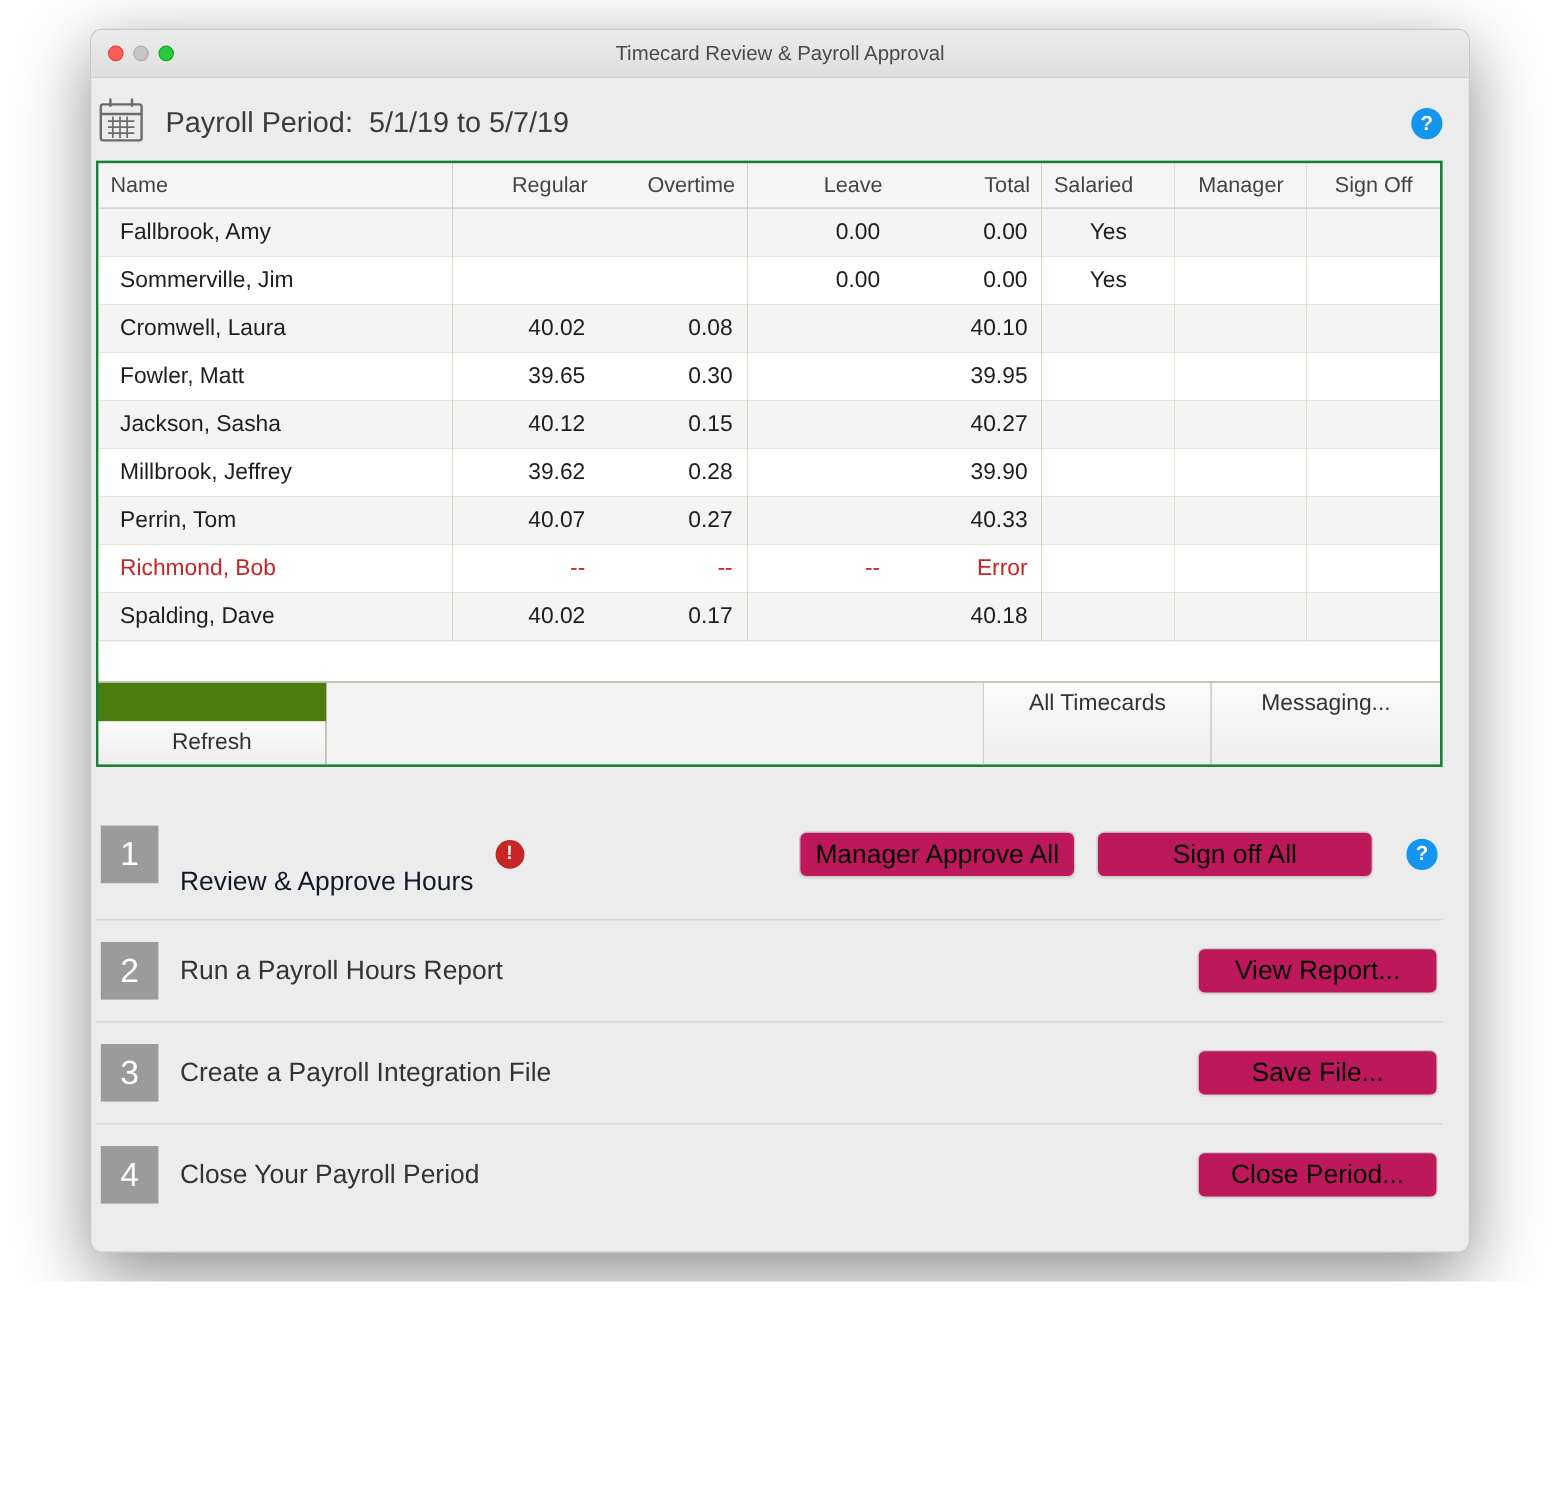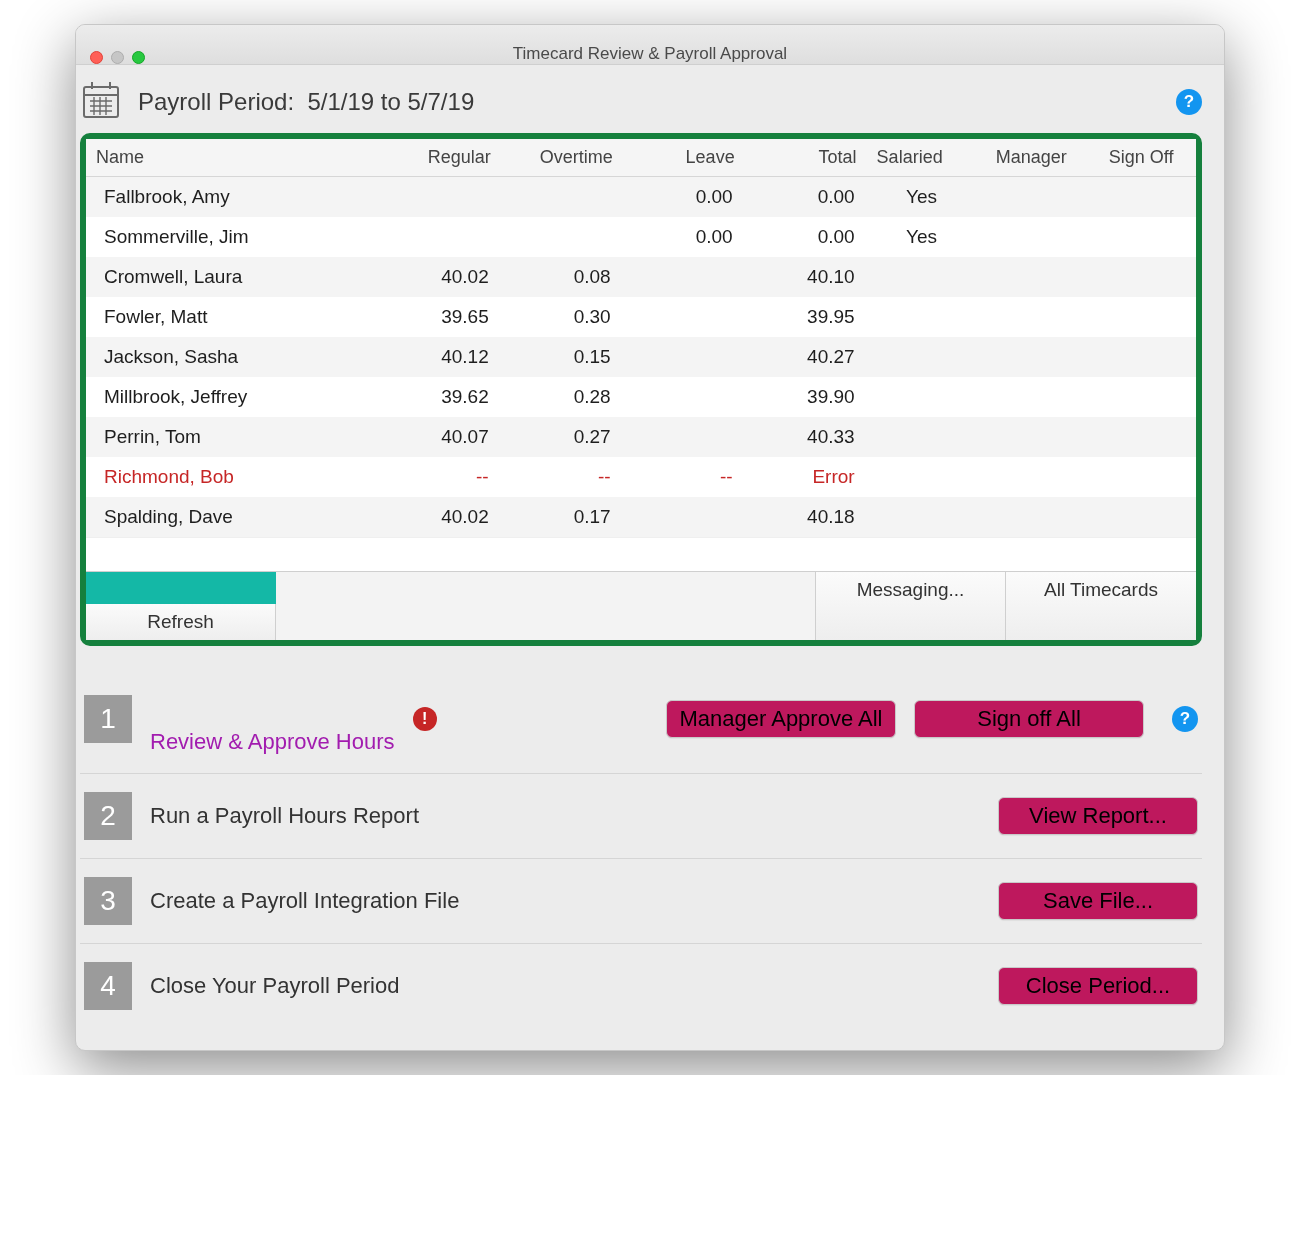--- a/index.html
+++ b/index.html
@@ -15,21 +15,21 @@
       border-radius: 10px;
       box-shadow: 0 18px 60px rgba(0,0,0,0.45);
       overflow: hidden;
       border: 1px solid #c7c7c7;
     }
     .titlebar {
       height: 40px;
       background: linear-gradient(#ececec, #dedede);
       border-bottom: 1px solid #cfcfcf;
       display: flex;
-      align-items: flex-end;
+      align-items: center;
       position: relative;
     }
     .traffic {
       display: flex;
       gap: 8px;
       margin-left: 14px;
       position: absolute;
       left:0;
     }
     .traffic span {
@@ -55,22 +55,22 @@
     }
     .help-circle{
       margin-left:auto;
       width:26px;height:26px;border-radius:50%;
       background:#1395f0;color:#fff;
       display:flex;align-items:center;justify-content:center;
       font-weight:700;font-size:17px;
       cursor:pointer;
     }
     .table-wrap{
-      border:6px solid #15803d; background:#14b8a6;
-      border-radius: 10px;
+      border:2px solid #15803d; background:#4d7c0f;
+      border-radius: 0;
     }
     table{width:100%;border-collapse:collapse;font-size:19px;color:#1e1e1e;}
     thead th{
       background:#f5f5f5;
       font-weight:400;
       color:#444;
       padding: 8px 10px;
       border-bottom:1px solid #d6d6d6;
       text-align:right;
       font-size:18px;
@@ -114,21 +114,21 @@
       padding: 18px 4px;
       border-bottom:1px solid #d5d5d5;
     }
     .step:last-child{border-bottom:none;}
     .step-num{
       width:48px;height:48px;background:#9b9b9b;color:#fff;
       display:flex;align-items:center;justify-content:center;
       font-size:28px;
     }
     .step-label{font-size:22px;color:#333;}
-    .step-label.alert{color:#a21caf;margin-top:47px;}
+    .step-label.alert{color:#0f172a;margin-top:47px;}
     .step .spacer{flex:1;}
     .mac-btn{
       background:#be185d;
       border:1px solid #c9c9c9;
       border-radius:6px;
       font-size:22px;
       padding:5px 0;
       min-width:200px;
       text-align:center;
       box-shadow: 0 1px 1px rgba(0,0,0,0.06);
@@ -292,22 +292,22 @@
               <td class="sal"></td>
               <td></td>
               <td></td>
             </tr>
           </tbody>
       </table>
       <div class="table-footer-gap"></div>
       <div class="table-buttons">
         <div class="tbtn refresh">Refresh</div>
         <div class="tbtn spacer"></div>
+        <div class="tbtn allt">All Timecards</div>
         <div class="tbtn msg">Messaging...</div>
-        <div class="tbtn allt">All Timecards</div>
       </div>
     </div>
 
     <div class="steps" id="steps">
         <div class="step">
           <div class="step-num">1</div>
           <div class="step-label alert">Review &amp; Approve Hours</div>
           <div class="alert-icon">!</div>
           <div class="spacer"></div>
           <div class="mac-btn" style="min-width: 230px;">Manager Approve All</div>

